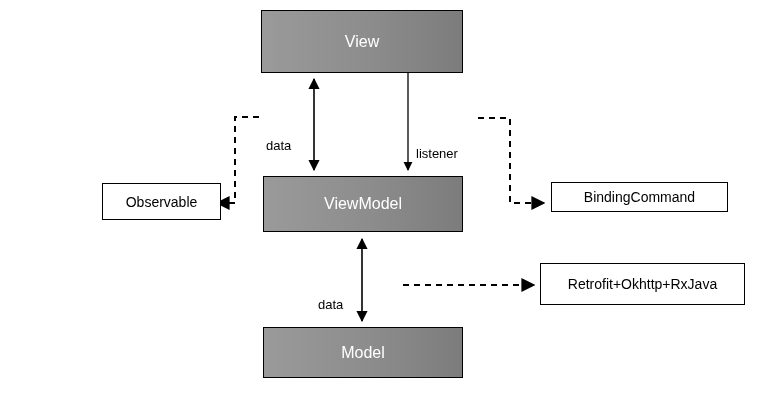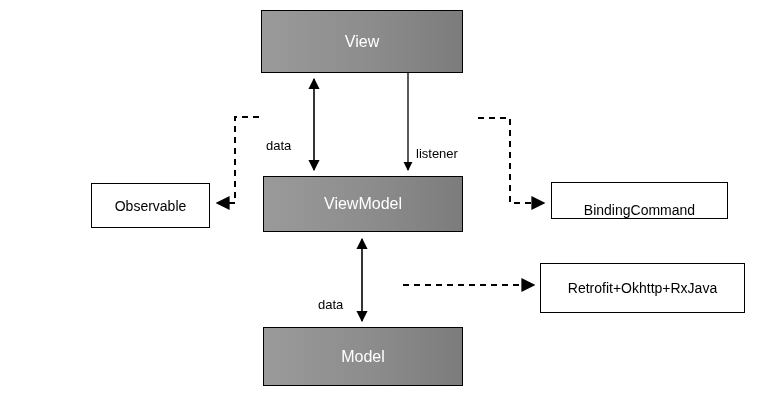--- a/index.html
+++ b/index.html
@@ -50,24 +50,24 @@
     position: absolute;
     color: #000000;
     font-size: 13px;
     white-space: nowrap;
     background: transparent;
     margin-top: 28px;
   }
   
   #node-view       { left: 261px; top: 10px;  width: 202px; height: 63px; }
   #node-viewmodel  { left: 263px; top: 176px; width: 200px; height: 56px; }
-  #node-model      { left: 263px; top: 327px; width: 200px; height: 59px; }
-  #node-observable { left: 91px;  top: 183px; width: 119px; height: 45px; }
-  #node-binding    { left: 551px; top: 182px; width: 177px; height: 37px; align-items: flex-end; }
-  #node-retrofit   { left: 540px; top: 263px; width: 205px; height: 50px; }
+  #node-model      { left: 263px; top: 327px; width: 200px; height: 51px; }
+  #node-observable { left: 102px;  top: 183px; width: 119px; height: 37px; }
+  #node-binding    { left: 551px; top: 182px; width: 177px; height: 30px; }
+  #node-retrofit   { left: 540px; top: 263px; width: 205px; height: 42px; }
   
   #label-data-top     { left: 266px; top: 110px; }
   #label-listener     { left: 416px; top: 118px; }
   #label-data-bottom  { left: 318px; top: 269px; }
 </style>
 </head>
 <body>
 
 <div id="diagram-canvas">
 

